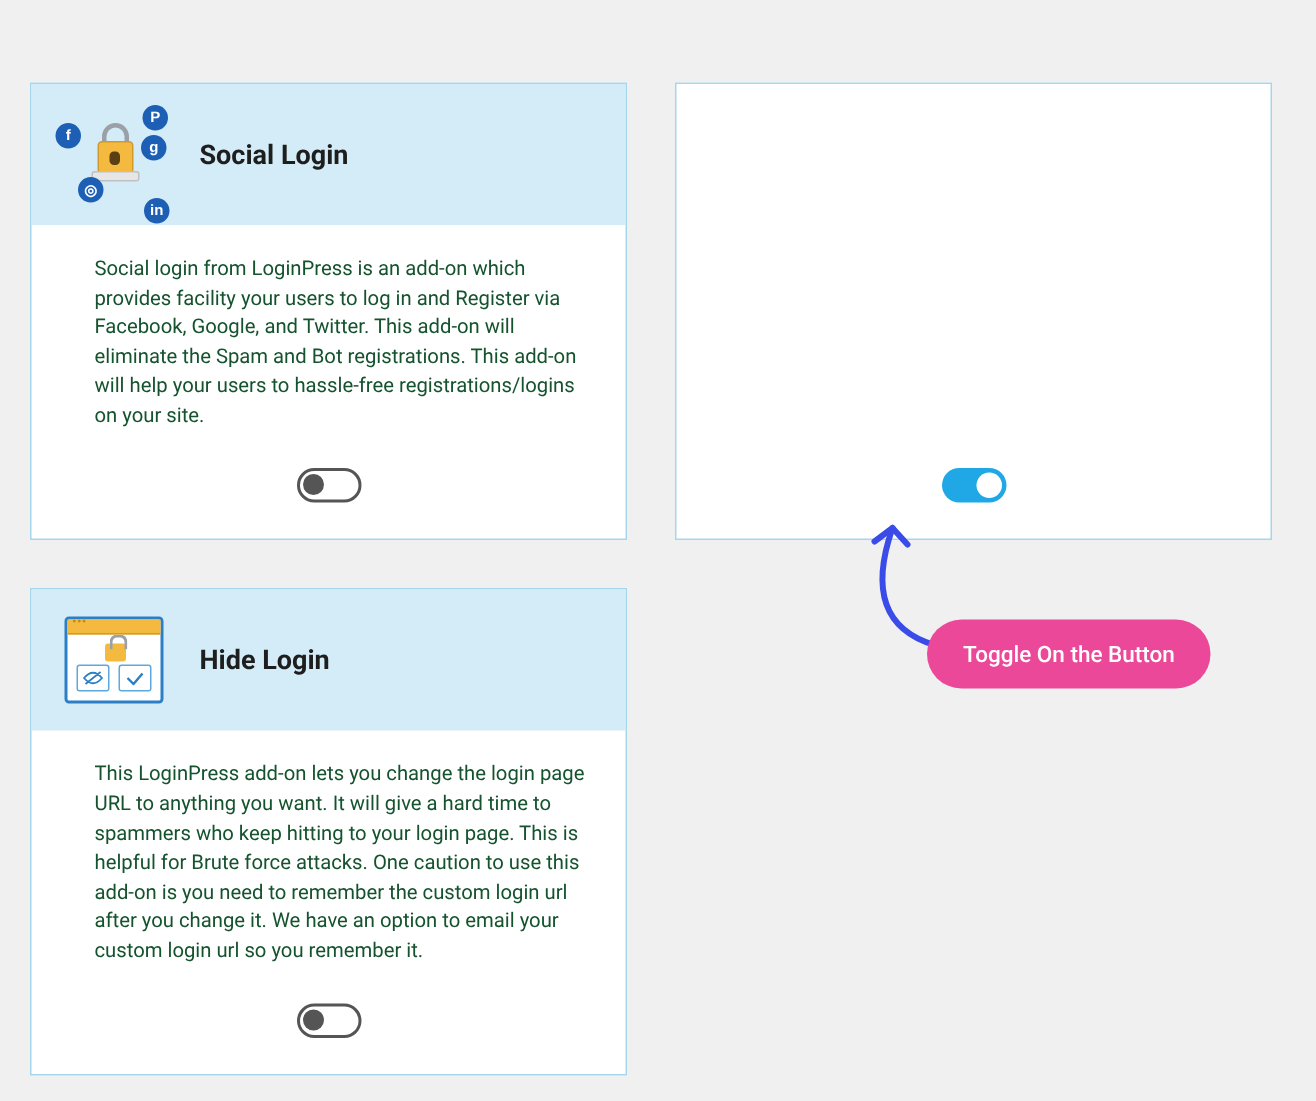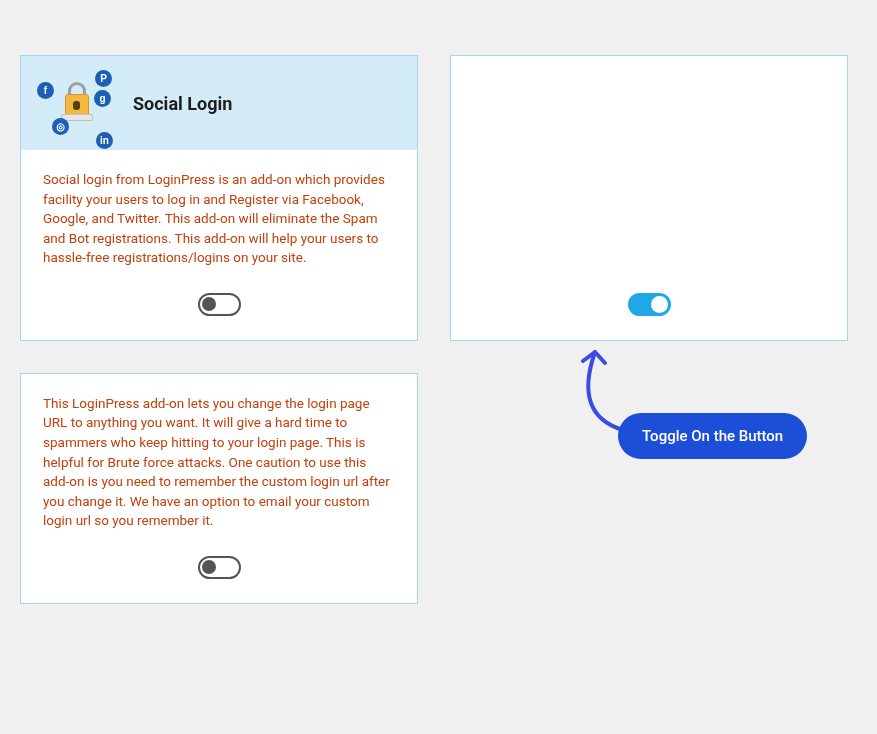--- a/index.html
+++ b/index.html
@@ -49,23 +49,24 @@
       color: #1e1e1e;
     }
     .card-body {
       padding: 20px 22px 22px 22px;
       display: flex;
       flex-direction: column;
       flex: 1;
     }
     .card-desc {
       font-size: 13.5px;
-      color: #c2410c;
+      color: #14532d;
       line-height: 1.45;
       margin-bottom: 25px;
+      margin-left: 20px;
     }
     .card-toggle {
       display: flex;
       justify-content: center;
       margin-top: auto;
       padding-bottom: 2px;
     }
     .toggle-off {
       width: 43px;
       height: 23px;
@@ -108,21 +109,21 @@
     .callout-arrow {
       position: absolute;
       left: 555px;
       top: 330px;
       pointer-events: none;
     }
     .callout {
       position: absolute;
       left: 618px;
       top: 413px;
-      background: #1d4ed8;
+      background: #ec4899;
       color: #fff;
       padding: 14px 24px;
       border-radius: 999px;
       font-size: 15px;
       font-weight: 500;
       white-space: nowrap;
     }
 
     
     .social-icon {
@@ -385,20 +386,41 @@
 
   <div class="card">
     <div class="card-body">
       <div class="card-toggle">
         <div class="toggle-on"></div>
       </div>
     </div>
   </div>
 
   <div class="card">
+    <div class="card-header">
+      <div class="card-icon">
+        <div class="hide-icon">
+          <div class="browser">
+            <div class="browser-top"></div>
+            <div class="browser-lock"></div>
+            <div class="browser-box1">
+              <svg width="14" height="10" viewBox="0 0 14 10">
+                  <path d="M1 5 Q7 -2 13 5 Q7 12 1 5 Z M2 9 L12 1" fill="none" stroke="#2a7fc6" stroke-width="1.2"></path>
+                </svg>
+            </div>
+            <div class="browser-box2">
+              <svg width="14" height="10" viewBox="0 0 14 10">
+                  <path d="M2 5 L6 9 L12 2" fill="none" stroke="#2a7fc6" stroke-width="1.6"></path>
+                </svg>
+            </div>
+          </div>
+        </div>
+      </div>
+      <div class="card-title">Hide Login</div>
+    </div>
     <div class="card-body">
       <div class="card-desc">This LoginPress add-on lets you change the login page URL to anything you want. It will give a hard time to spammers who keep hitting to your login page. This is helpful for Brute force attacks. One caution to use this add-on is you need to remember the custom login url after you change it. We have an option to email your custom login url so you remember it.</div>
       <div class="card-toggle">
         <div class="toggle-off"></div>
       </div>
     </div>
   </div>
 
 </div>
 

